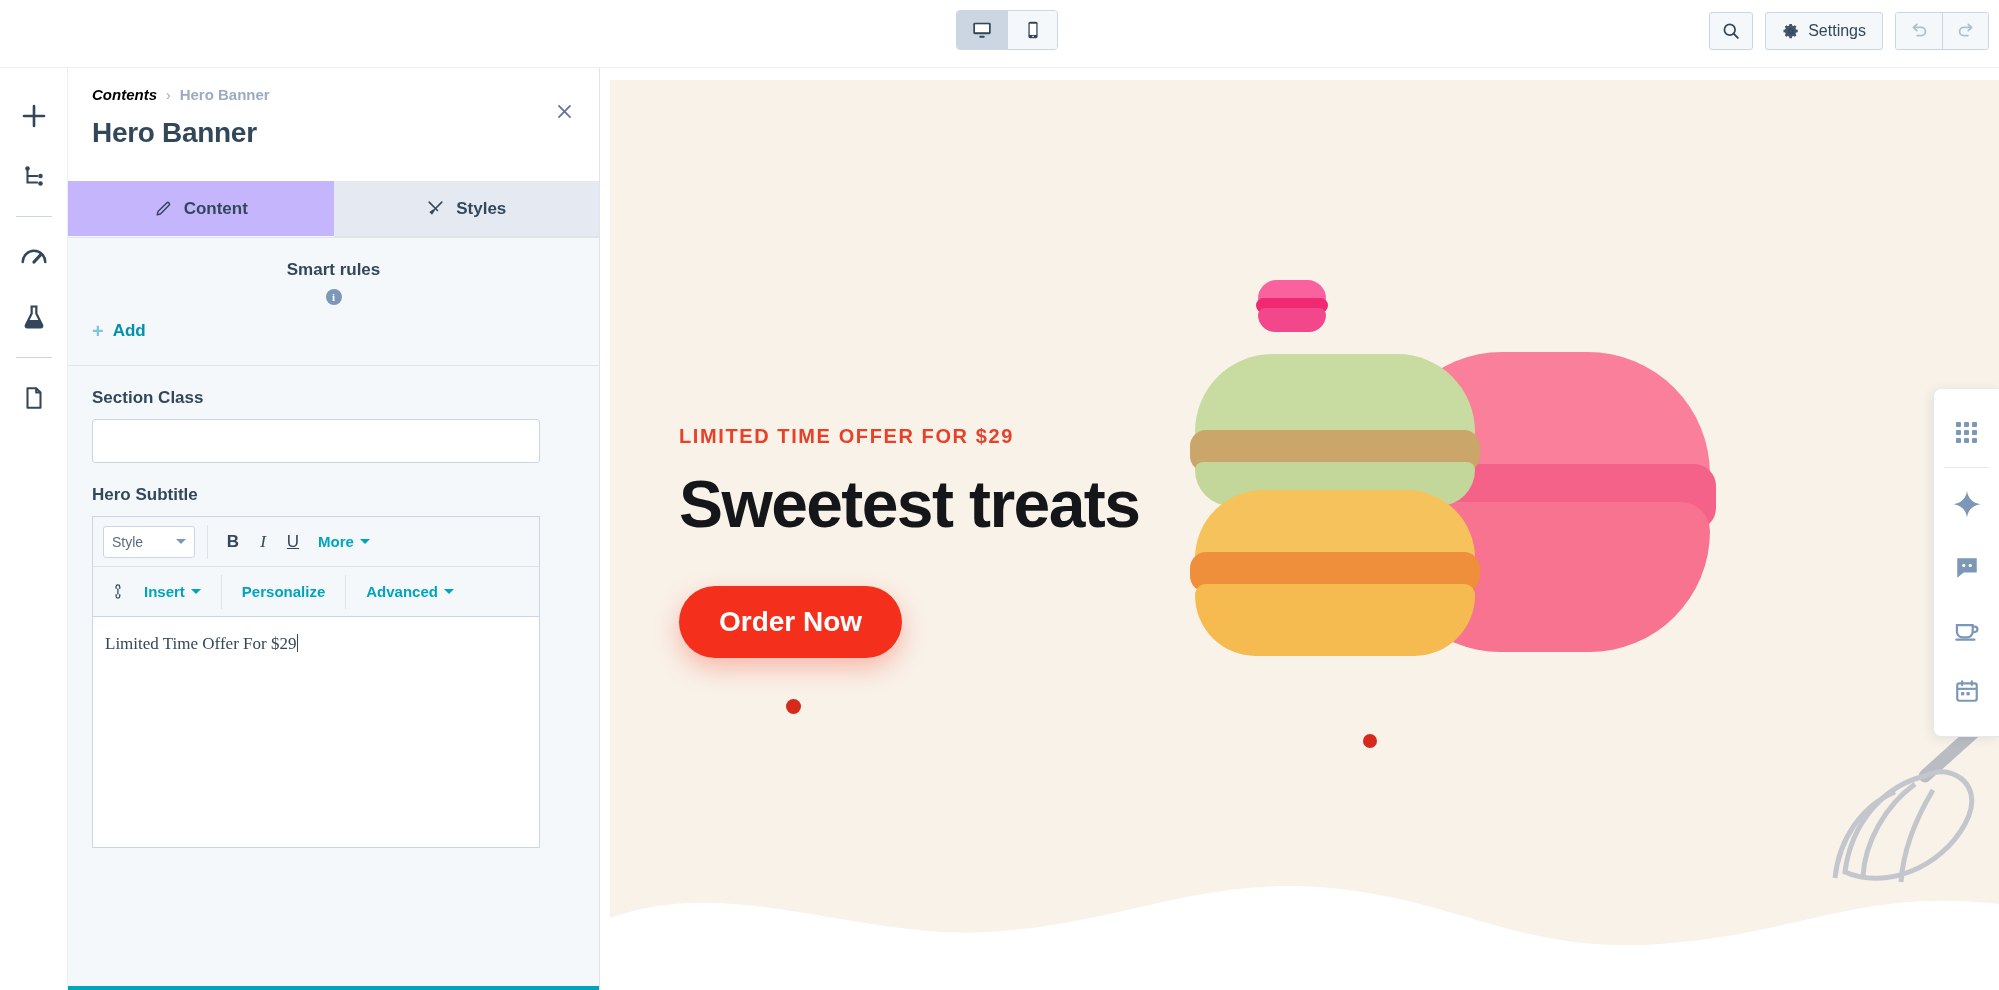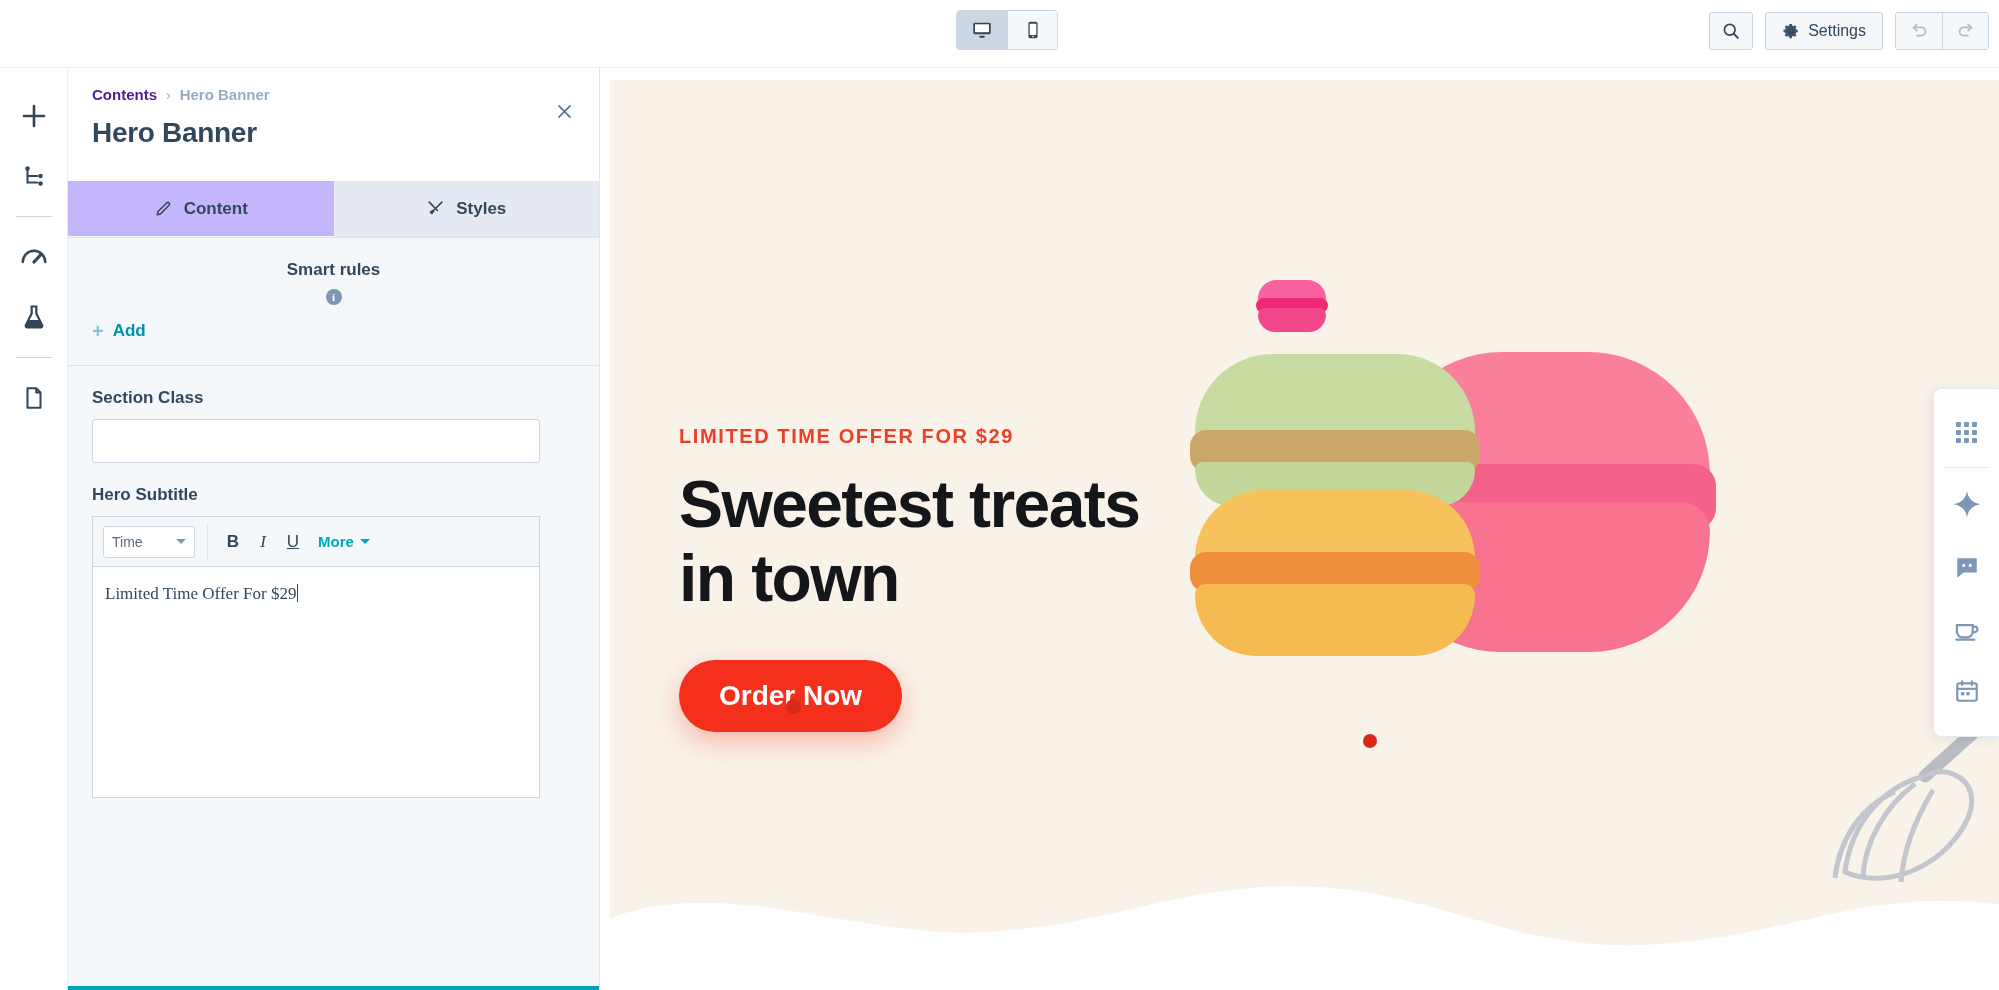--- a/index.html
+++ b/index.html
@@ -104,21 +104,21 @@
   .panel-head {
     background: #ffffff;
     padding: 18px 24px 16px 24px;
     position: relative;
     height: 113px;
   }
   .crumb {
     font-size: 15px; display: flex; align-items: center; gap: 9px;
     margin-bottom: 14px;
   }
-  .crumb-link { color: #4c1d95; font-weight: 700; cursor: pointer; }
+  .crumb-link { color: #000000; font-weight: 700; cursor: pointer; font-style: italic; }
   .crumb-sep { color: #99acc2; font-size: 14px; }
   .crumb-cur { color: #99acc2; font-weight: 600; }
   .panel-title {
     font-size: 28px; font-weight: 700; color: #33475b;
     letter-spacing: -.3px;
   }
   .close-x {
     position: absolute; right: 18px; top: 26px;
     width: 34px; height: 34px;
     display: flex; align-items: center; justify-content: center;
@@ -452,53 +452,69 @@
     <div class="field-label">Section Class</div>
     <input class="text-input" type="text" value="" style="">
   </div>
 
   <div class="field-block">
     <div class="field-label">Hero Subtitle</div>
 
     <div class="rte">
       <div class="rte-bar">
         <div class="style-select">
-          <span>Time</span>
+          <span>Style</span>
           <span class="caret" style="color:#7c98b6"></span>
         </div>
         <div class="vsep"></div>
         <div class="rte-btn bold">B</div>
         <div class="rte-btn ital">I</div>
         <div class="rte-btn und">U</div>
         <div class="rte-link">
           <span>More</span>
           <span class="caret"></span>
         </div>
       </div>
 
+      <div class="rte-bar row2">
+        <svg width="17" height="17" viewBox="0 0 24 24" style="margin:0 6px">
+          <path d="M10 7.5V5.2a2.6 2.6 0 015.2 0v2.3M10 16.5v2.3a2.6 2.6 0 005.2 0v-2.3" fill="none" stroke="#33475b" stroke-width="1.8" stroke-linecap="round"></path>
+          <line x1="12.6" y1="8.4" x2="12.6" y2="15.6" stroke="#33475b" stroke-width="1.8" stroke-linecap="round"></line>
+        </svg>
+        <div class="rte-link">
+          <span>Insert</span>
+          <span class="caret"></span>
+        </div>
+        <div class="vsep"></div>
+        <div class="rte-link">Personalize</div>
+        <div class="vsep"></div>
+        <div class="rte-link">
+          <span>Advanced</span>
+          <span class="caret"></span>
+        </div>
+      </div>
 
       <div class="rte-body">
         <span>Limited Time Offer For $29</span><span class="caret-bar"></span>
       </div>
     </div>
   </div>
 
   <div class="panel-bottom-bar"></div>
 </div>
 
 <div class="canvas">
   <div class="hero">
 
     <div class="ring" style="left:616px; top:340px; width:18px; height:14px;"></div>
 
     <div class="hero-copy">
       <div class="eyebrow">LIMITED TIME OFFER FOR $29</div>
       <div class="hero-h1">
         <div>Sweetest treats</div>
-        <div>in town</div>
       </div>
       <button class="cta">Order Now</button>
     </div>
 
     <div class="dot" style="left:176px; top:619px; width:15px; height:15px;"></div>
     <div class="dot" style="left:753px; top:654px; width:14px; height:14px;"></div>
 
     <div style="position:absolute; left:648px; top:200px; width:68px; height:50px;">
       <div style="position:absolute;left:0;top:0;width:68px;height:26px;background:#f9629f;border-radius:34px 34px 14px 14px;"></div>
       <div style="position:absolute;left:-2px;top:18px;width:72px;height:15px;background:#ef2a72;border-radius:8px;"></div>

